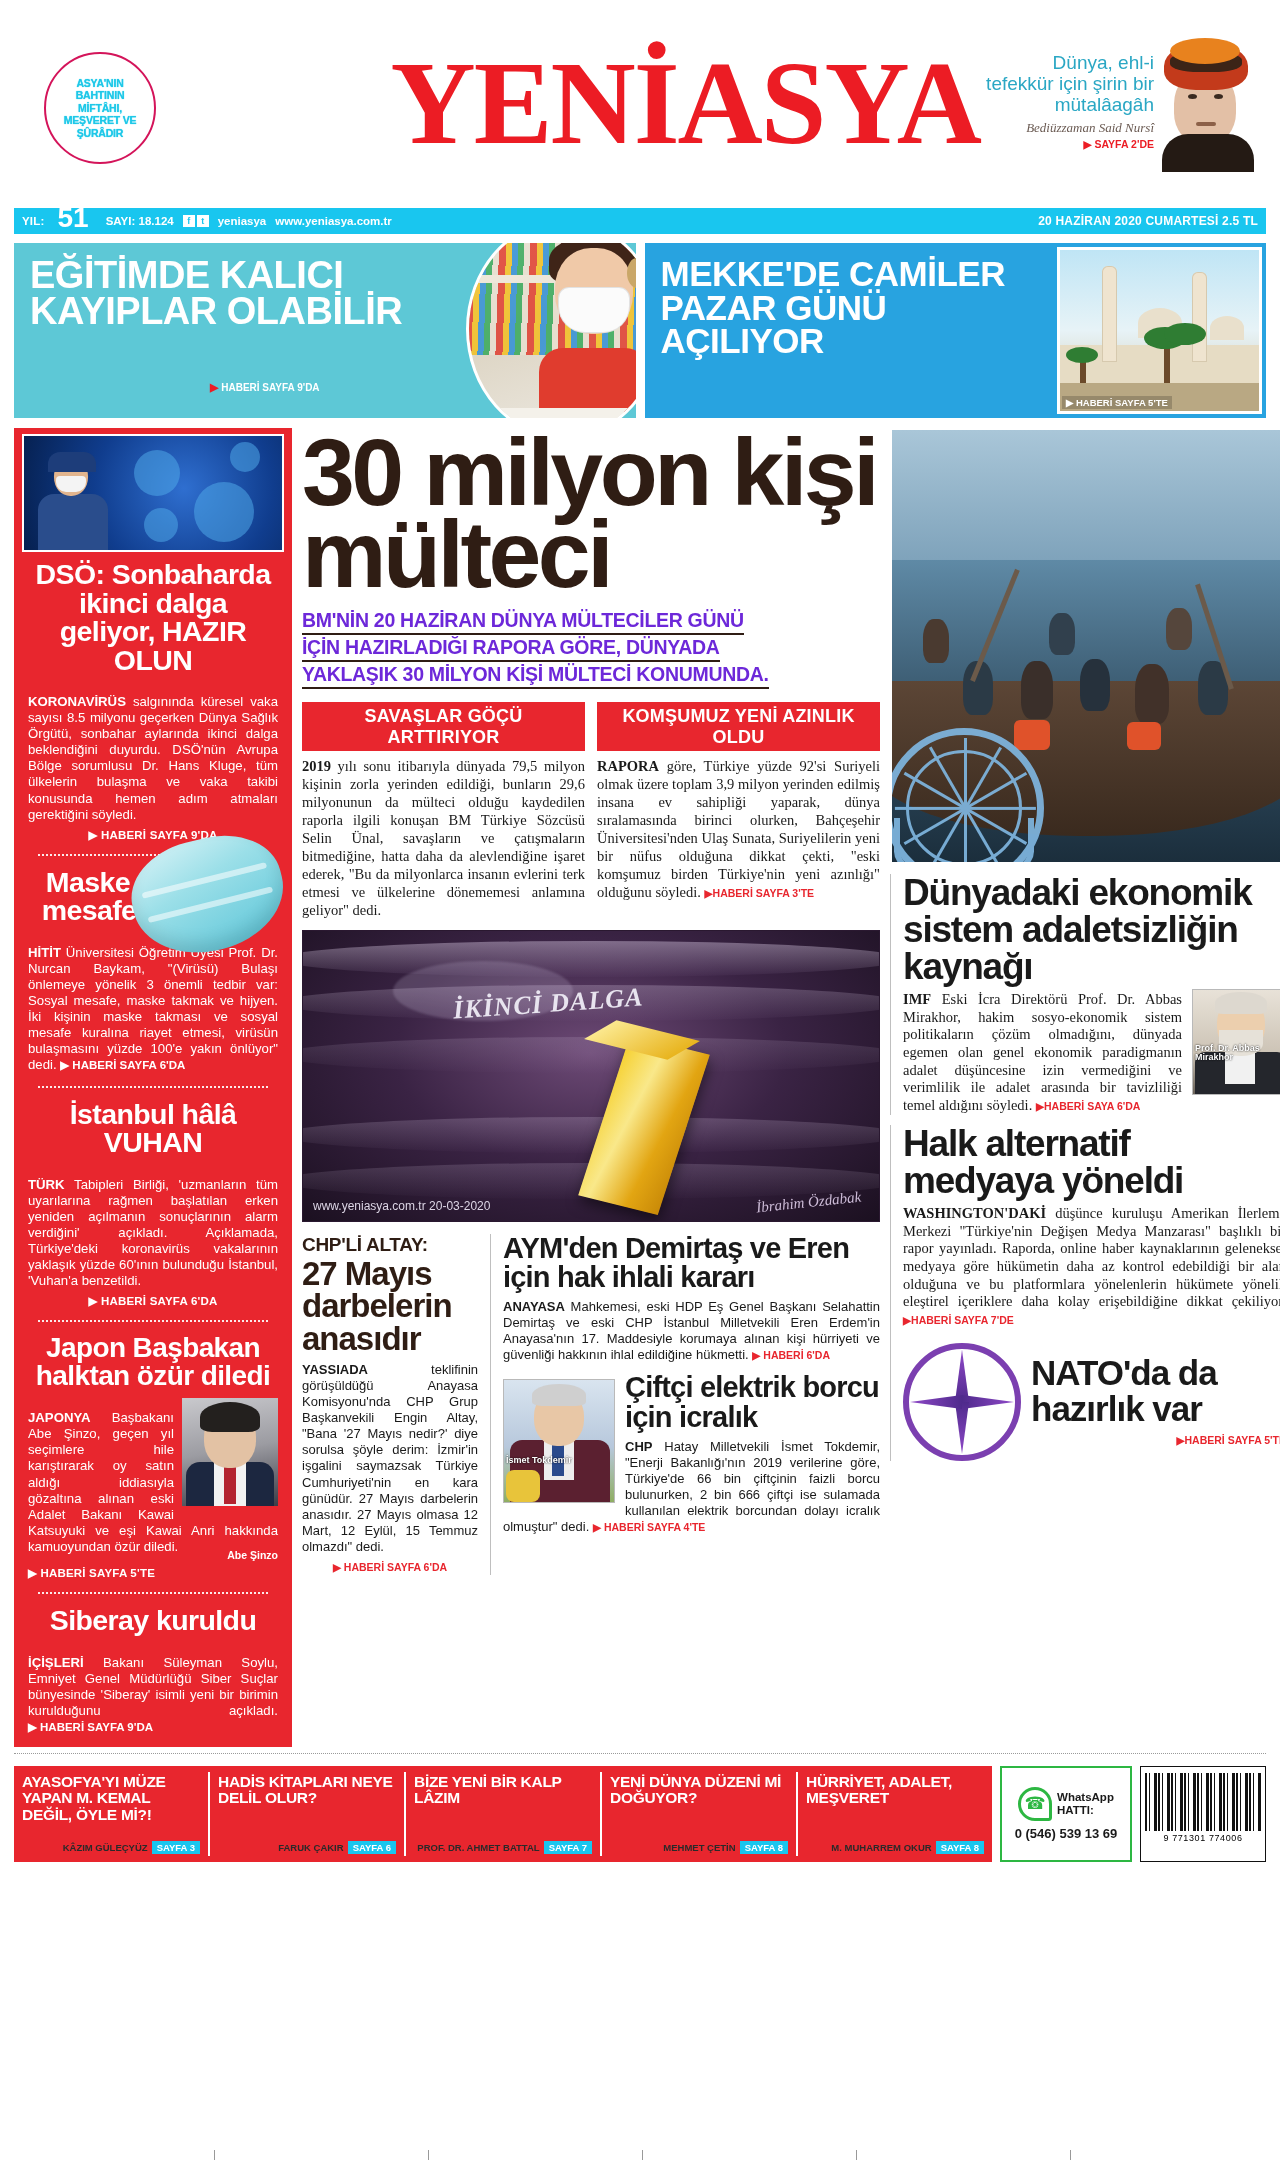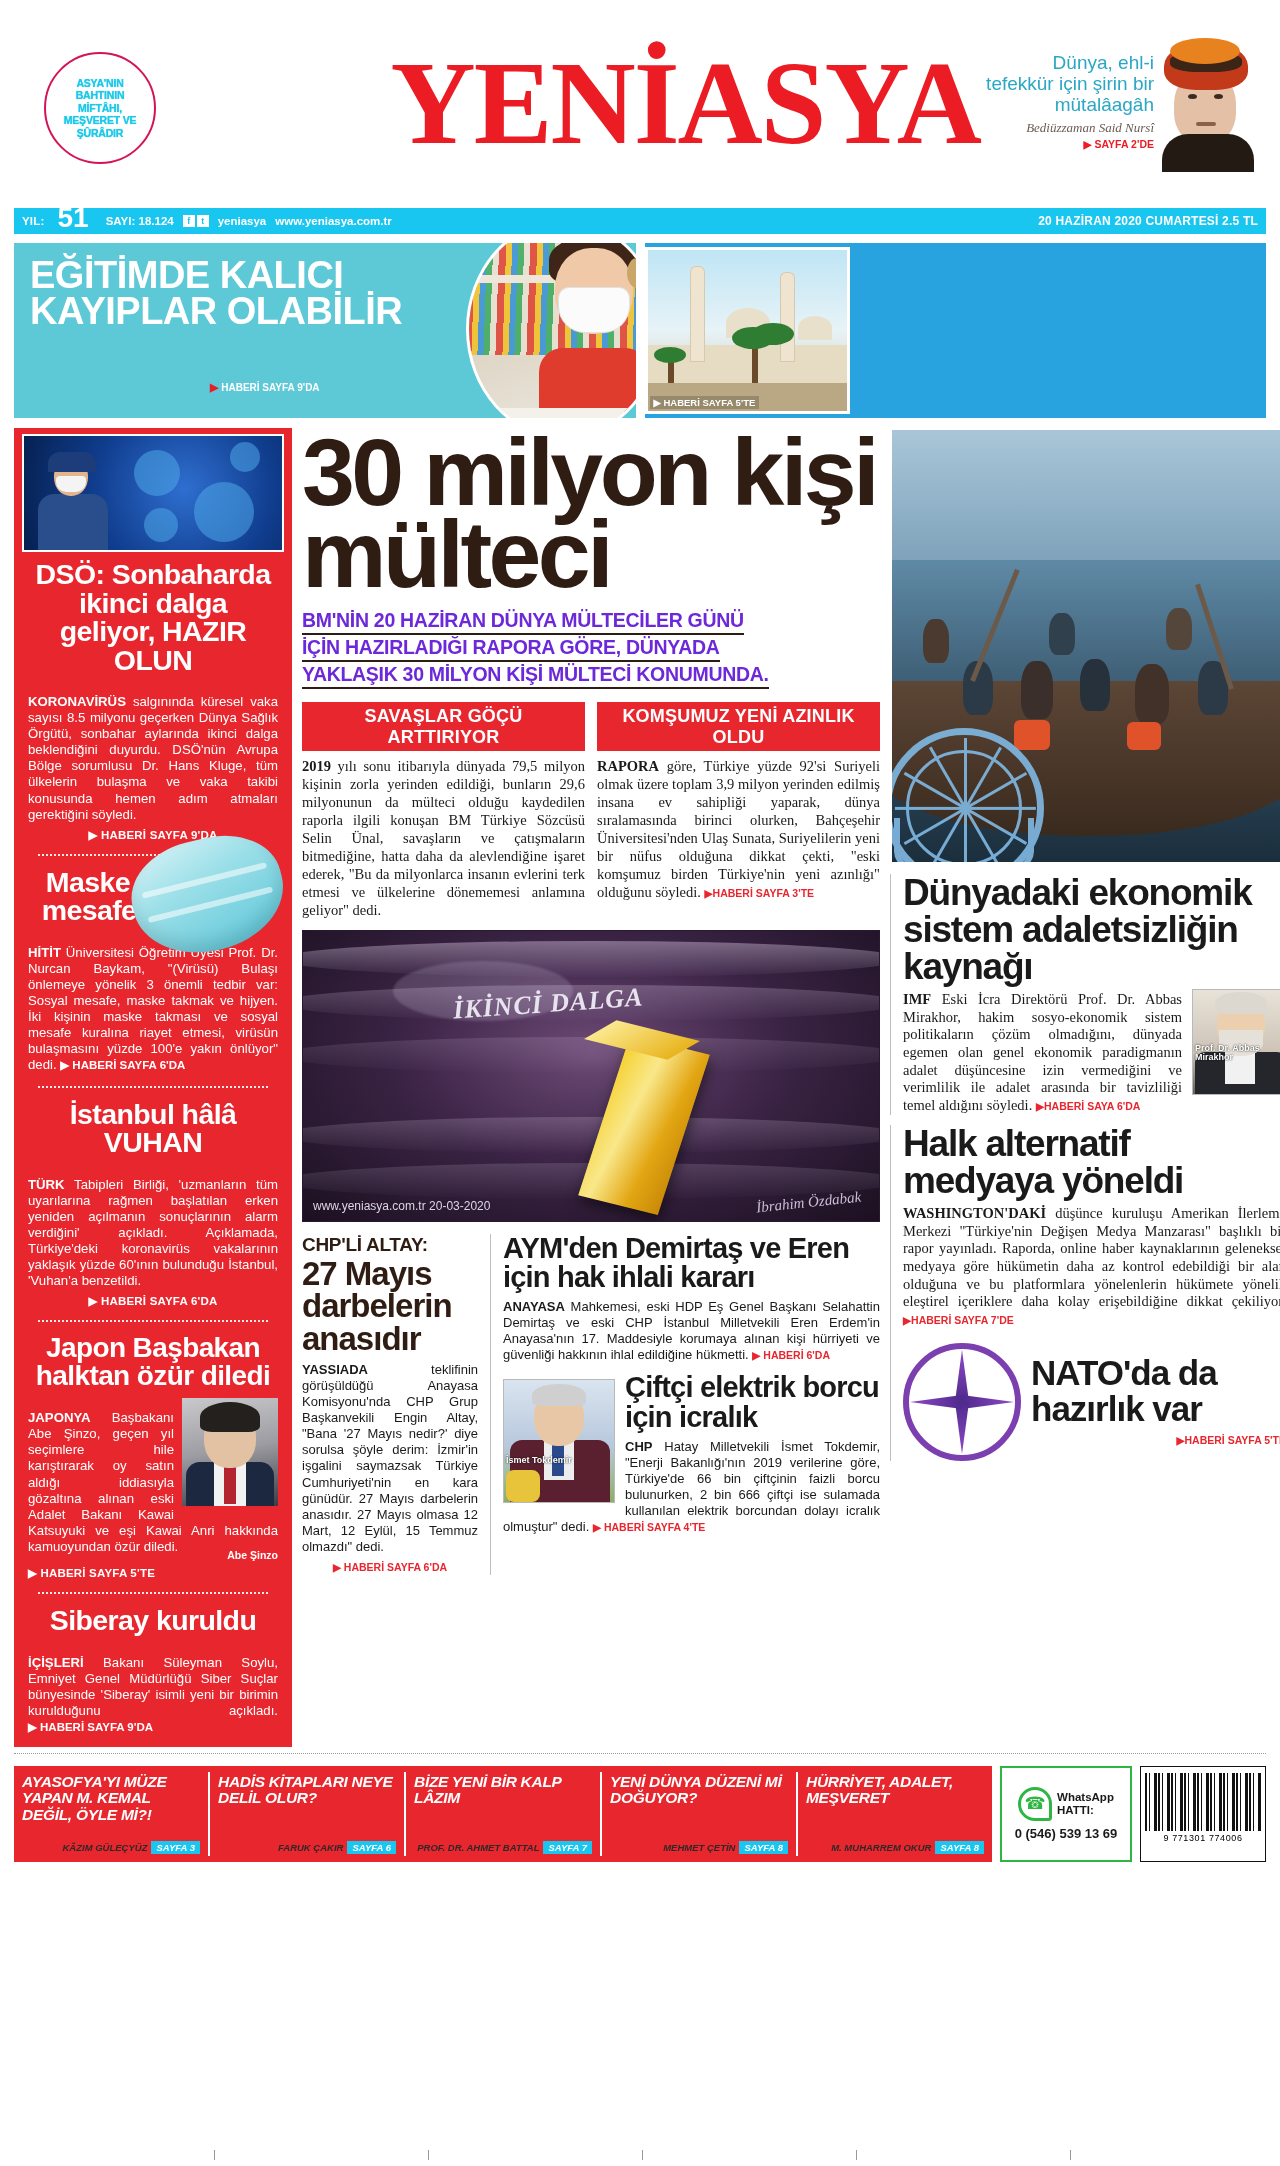--- a/index.html
+++ b/index.html
@@ -310,21 +310,21 @@
   .nl-star { position:absolute; left:50%; top:50%; width:0; height:0; }
   .nl-ray { position:absolute; left:-7px; top:-52px; width:14px; height:52px;
      background: linear-gradient(180deg,#8f49c8,#4f2a8c); transform-origin: 50% 100%; clip-path: polygon(50% 0, 100% 100%, 0 100%); }
   .nato-head { font-size: 35px; line-height: 1.02; font-weight: bold; color: #1a1a1a; letter-spacing: -1px;}
 
   
   .footer { display: flex; gap: 8px; margin-top: 12px; align-items: stretch; height: 96px; }
   .colstrip { flex: 1 1 auto; display: flex; background: #e8262e; padding: 6px 0; }
   .colitem {
     flex: 1 1 0; padding: 2px 8px; border-right: 2px solid #ffffff;
-    display: flex; flex-direction: column; justify-content: space-between; font-style: italic;
+    display: flex; flex-direction: column; justify-content: space-between;
   }
   .colitem:last-child { border-right: none; }
   .colitem .ct { color:#ffffff; font-size: 15.5px; font-weight: bold; line-height: 1.06; letter-spacing:-.3px;}
   .colauth { display:flex; align-items:center; justify-content:flex-end; gap:4px; margin-top: 6px; }
   .colauth .nm { color: #2a2a2a; font-size: 9.5px; font-weight: bold; }
   .colauth .pg { background:#19c6ef; color:#ffffff; font-size:9.5px; font-weight:bold; padding:1px 5px; }
   .whatsapp {
     width: 132px; flex: 0 0 auto; border: 2px solid #2db742; padding: 4px;
     display: flex; flex-direction: column; align-items: center; justify-content: center; gap: 2px;
   }
@@ -403,20 +403,23 @@
           <div class="kid-hair"></div>
           <div class="kid-head"></div>
           <div class="kid-hp"></div>
           <div class="kid-mask"></div>
           <div class="kid-body"></div>
           <div class="kid-lap"></div>
         </div>
       </div>
     </div>
     <div class="teaser teaser-b">
+      <div class="teaser-text">
+        <h2>MEKKE'DE CAMİLER PAZAR GÜNÜ AÇILIYOR</h2>
+      </div>
       <div class="mosque-photo">
         <div class="mq-base"></div>
         <div class="mq-min" style="left:42px;top:16px;height:96px;"></div>
         <div class="mq-min" style="left:132px;top:22px;height:90px;"></div>
         <div class="mq-dome" style="left:78px;top:58px;"></div>
         <div class="mq-dome" style="left:150px;top:66px;width:34px;height:24px;"></div>
         <div class="mq-palm" style="left:104px;"></div>
         <div class="mq-frond" style="left:84px;bottom:62px;"></div>
         <div class="mq-frond" style="left:104px;bottom:66px;"></div>
         <div class="mq-palm" style="left:20px;height:30px;"></div>

